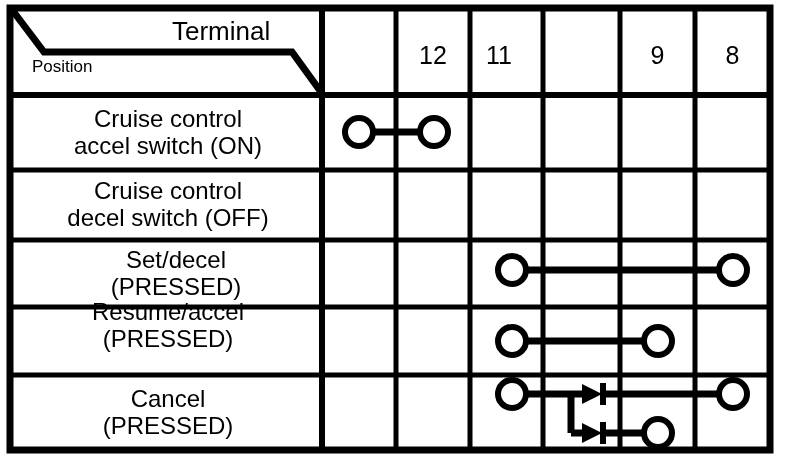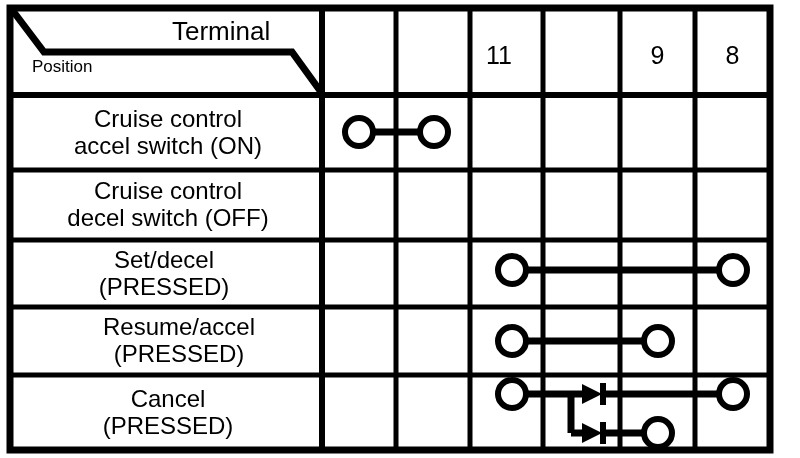--- a/index.html
+++ b/index.html
@@ -140,45 +140,46 @@
       <circle cx="512" cy="394" r="14" fill="#ffffff" stroke="#000000" stroke-width="6"></circle>
     </g>
 
   </svg>
 
   <div class="hdr-term" style="left:172px; top:16px;">Terminal</div>
 
   <div class="hdr-pos" style="left:32px; top:57px;">Position</div>
 
 
+  <div class="hdr-num" style="left:396px; top:30px; width:74px; height:50px;">12</div>
 
   <div class="hdr-num" style="left:470px; top:30px; width:58px; height:50px;">11</div>
 
   <div class="hdr-num" style="left:543px; top:30px; width:77px; height:50px;"></div>
 
   <div class="hdr-num" style="left:620px; top:30px; width:75px; height:50px;">9</div>
 
   <div class="hdr-num" style="left:695px; top:30px; width:75px; height:50px;">8</div>
 
   <div class="cell-label" style="left:14px; top:95px; width:308px; height:75px;">
     <span class="row-line1">Cruise control</span>
     <span class="row-line2">accel switch (ON)</span>
   </div>
 
   <div class="cell-label" style="left:14px; top:170px; width:308px; height:70px;">
     <span class="row-line1">Cruise control</span>
     <span class="row-line2">decel switch (OFF)</span>
   </div>
 
-  <div class="cell-label" style="left:10px; top:240px; width:308px; height:67px;">
+  <div class="cell-label" style="left:22px; top:240px; width:308px; height:67px;">
     <span class="row-line1">Set/decel</span>
     <span class="row-line2">(PRESSED)</span>
   </div>
 
-  <div class="cell-label" style="left:14px; top:307px; width:308px; height:68px;padding-left:11px;">
+  <div class="cell-label" style="left:14px; top:292px; width:308px; height:68px;">
     <span class="row-line1">Resume/accel</span>
     <span class="row-line2">(PRESSED)</span>
   </div>
 
   <div class="cell-label" style="left:14px; top:375px; width:308px; height:75px;">
     <span class="row-line1">Cancel</span>
     <span class="row-line2">(PRESSED)</span>
   </div>
 
 </div>

